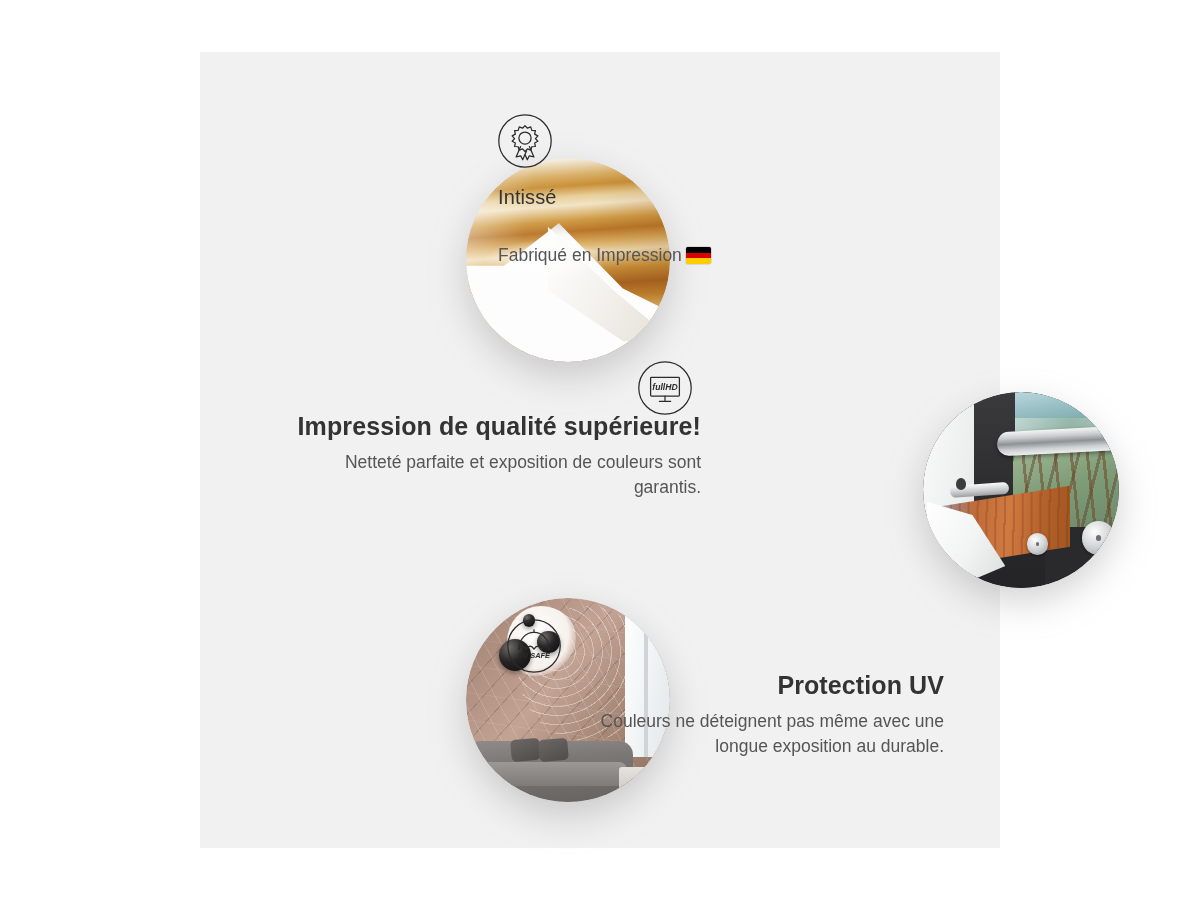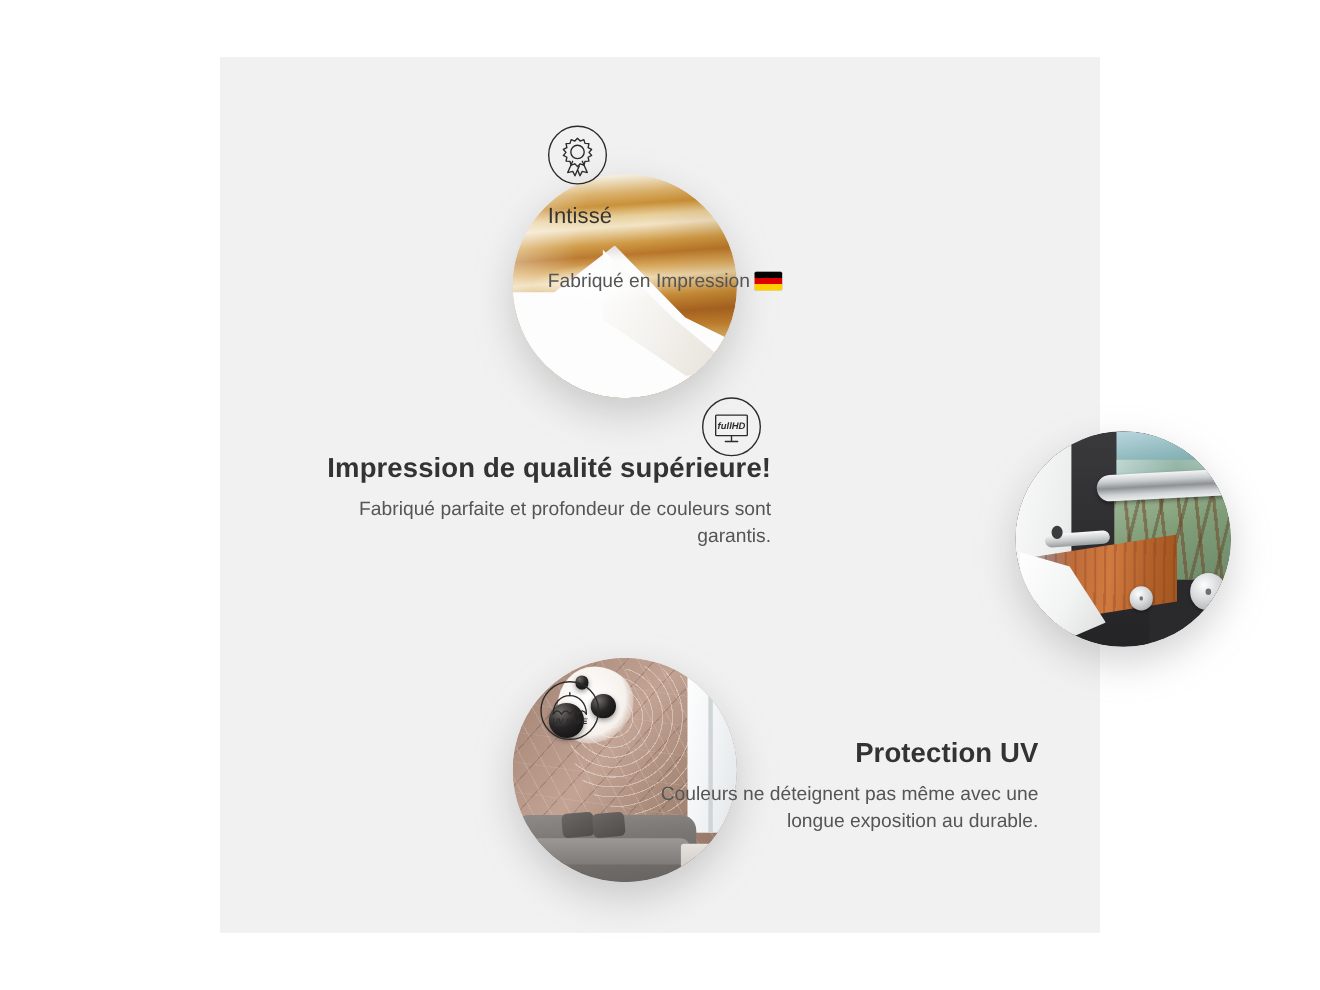--- a/index.html
+++ b/index.html
@@ -278,21 +278,21 @@
         <rect x="13.6" y="17.4" width="28.8" height="18.6" rx="0.8"></rect>
         <path d="M28 36 v4.6"></path>
         <path d="M22.4 41.4 h11.2"></path>
         <text x="28" y="29.6" font-family="'Liberation Sans', sans-serif" font-size="8.6" font-style="italic" font-weight="700" fill="#2b2b2b" stroke="none" text-anchor="middle">fullHD</text>
       </svg>
     </div>
 
     <div class="feature-text" style="left:85px; top:361px; width:416px; text-align:right;">
       <h2 class="feature-title bold">Impression de qualité supérieure!</h2>
       <p class="feature-desc">
-        <span>Fabriqué parfaite et profondeur de couleurs sont</span><br>
+        <span>Netteté parfaite et exposition de couleurs sont</span><br>
         <span>garantis.</span>
       </p>
     </div>
 
     <div class="photo-circle" id="photo-interior-room">
       <div class="photo-inner">
         <div class="ir-wall"></div>
         <div class="ir-facets"></div>
         <div class="ir-swirl"></div>
         <div class="ir-white"></div>
@@ -301,21 +301,21 @@
         <div class="ir-ball b3"></div>
         <div class="ir-window"></div>
         <div class="ir-floor"></div>
         <div class="ir-sofa"></div>
         <div class="ir-cushion c1"></div>
         <div class="ir-cushion c2"></div>
         <div class="ir-table"></div>
       </div>
     </div>
 
-    <div class="icon-circle" style="left:290px; top:566px;">
+    <div class="icon-circle" style="left:306px; top:566px;">
       <svg viewBox="0 0 56 56" fill="none" stroke="#2b2b2b" stroke-width="1.25" stroke-linecap="round" stroke-linejoin="round">
         <circle cx="28" cy="28" r="26.2"></circle>
         <path d="M12.9 31.2 C12.9 21.3 19.7 14.4 28 14.4 C36.3 14.4 43.1 21.3 43.1 31.2"></path>
         <path d="M12.9 31.2 q3.8 -6.0 7.55 0 q3.8 -6.0 7.55 0 q3.8 -6.0 7.55 0 q3.8 -6.0 7.55 0"></path>
         <path d="M28 14.4 v-2.6"></path>
         <text x="28" y="40.3" font-family="'Liberation Sans', sans-serif" font-size="7.4" font-weight="700" font-style="italic" fill="#2b2b2b" stroke="none" text-anchor="middle">UV SAFE</text>
       </svg>
     </div>
 
     <div class="feature-text" style="left:314px; top:620px; width:430px; text-align:right;">

